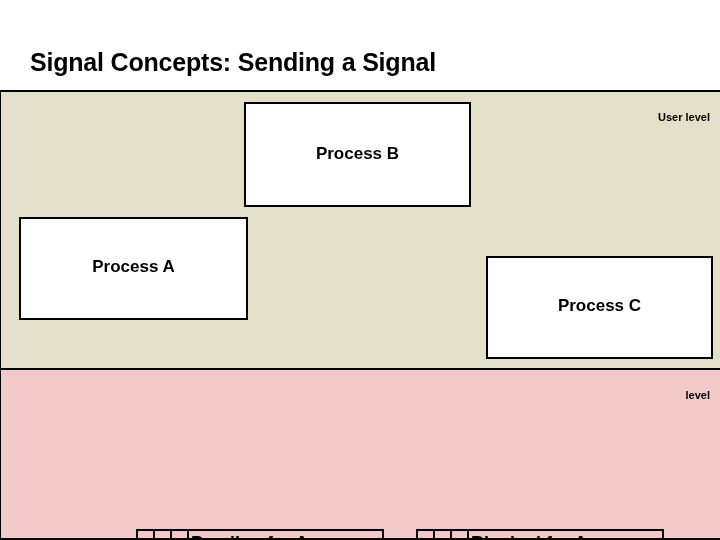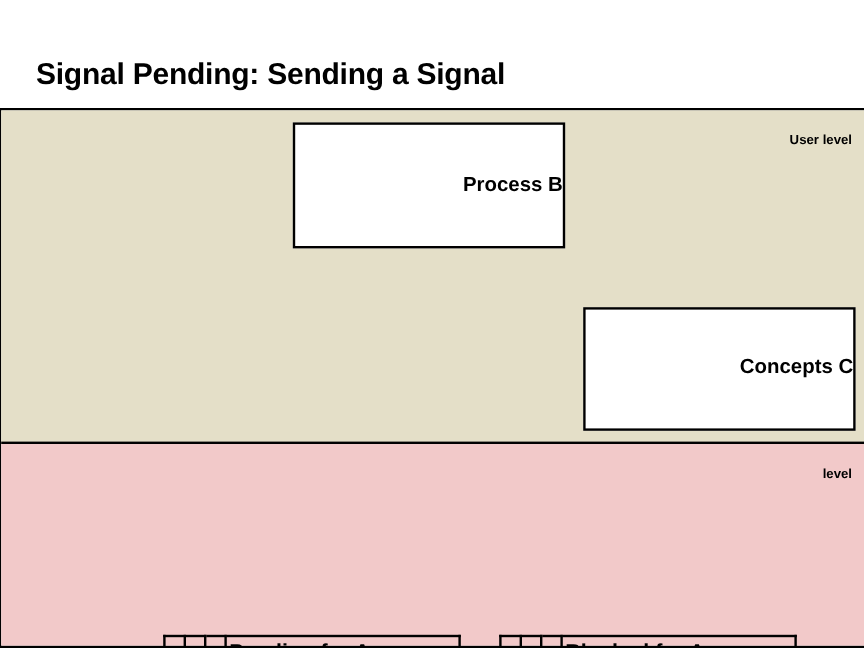--- a/index.html
+++ b/index.html
@@ -73,21 +73,21 @@
 
   
   .process-box {
     position: absolute;
     box-sizing: border-box;
     background: #ffffff;
     border: 2px solid #000000;
     color: #000000;
     font-size: 17px;
     font-weight: bold;
-    text-align: right;
+    text-align: center;
   }
   .process-box .plabel {
     display: block;
     width: 100%;
   }
 
   #process-b-box {
     left: 243px;
     top: 10px;
     width: 227px;
@@ -141,34 +141,37 @@
     font-weight: bold;
     text-align: left;
     padding-left: 2px;
     line-height: 25px;
     white-space: nowrap;
   }
 </style>
 </head>
 <body>
 
-<div id="slide-title">Signal Pending: Sending a Signal</div>
+<div id="slide-title">Signal Concepts: Sending a Signal</div>
 
 <div id="diagram-frame">
 
   <div class="zone" id="user-zone">
     <div class="zone-label" id="user-level-label">User level</div>
 
     <div class="process-box" id="process-b-box">
       <span class="plabel">Process B</span>
     </div>
 
+    <div class="process-box" id="process-a-box">
+      <span class="plabel">Process A</span>
+    </div>
 
     <div class="process-box" id="process-c-box">
-      <span class="plabel">Concepts C</span>
+      <span class="plabel">Process C</span>
     </div>
   </div>
 
   <div class="zone" id="kernel-zone">
     <div class="zone-label" id="kernel-label">level</div>
 
     <table class="sig-table" id="pending-table">
       <tbody>
         <tr>
           <td class="bitcell"></td>

